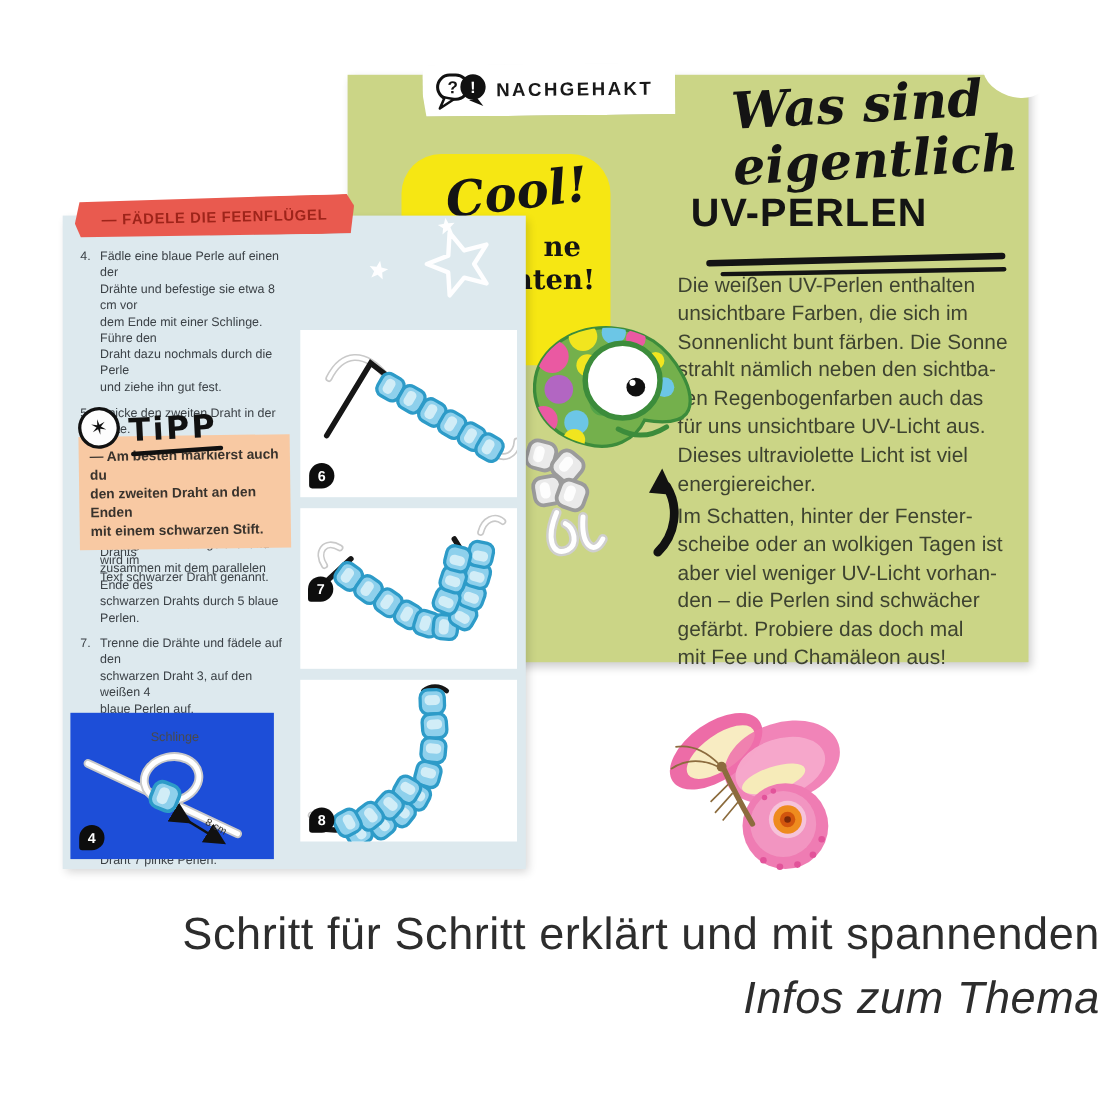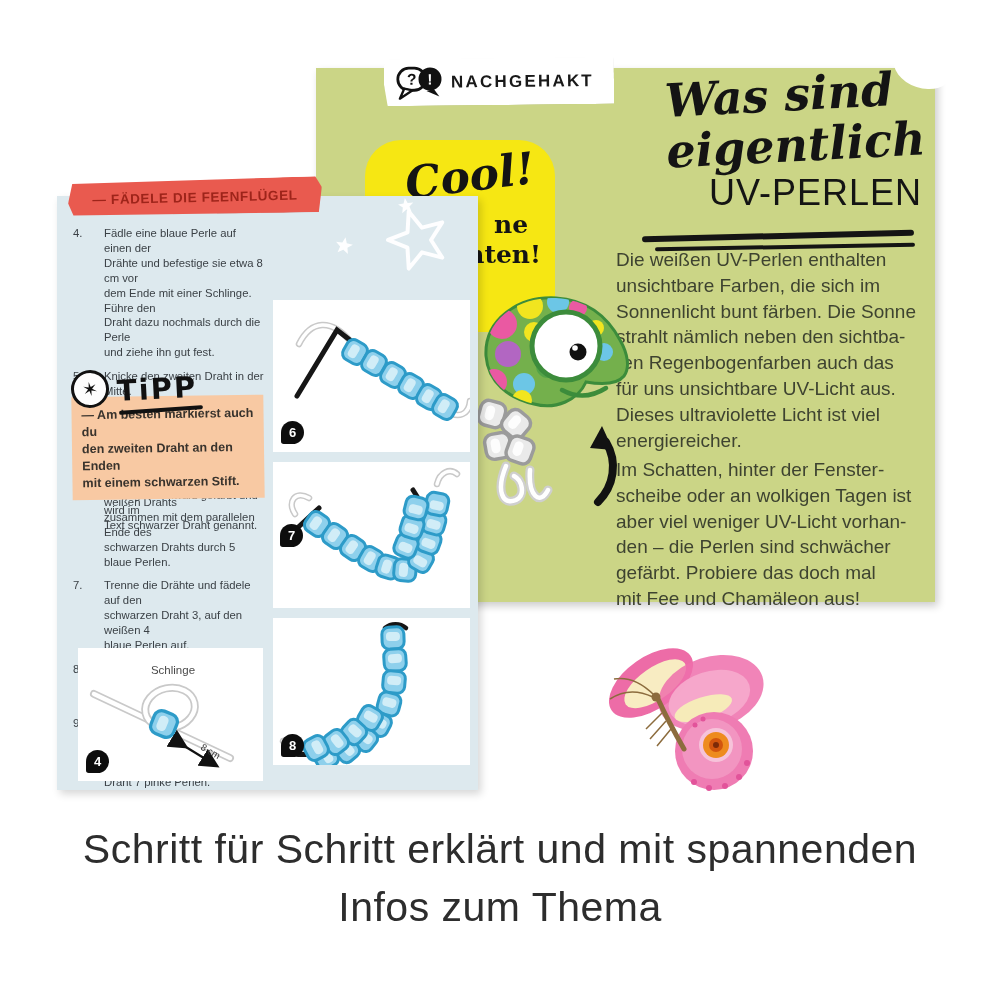--- a/index.html
+++ b/index.html
@@ -15,21 +15,21 @@
            transform:rotate(-.6deg);display:flex;align-items:center;gap:9px;
            padding:0 8px 0 12px;box-sizing:border-box;z-index:5;
            clip-path:polygon(0 14%,2.5% 0,100% 0,100% 100%,1.5% 100%,0 55%);
            box-shadow:1px 2px 3px rgba(0,0,0,.12);}
   .ng-label{font-weight:700;font-size:17px;letter-spacing:2.2px;color:#191919;}
   .gc-title{position:absolute;left:628px;top:72px;width:302px;z-index:4;color:#141414;}
   .gc-script{font-family:"DejaVu Serif",serif;font-style:italic;font-weight:700;
              font-size:46px;line-height:1.02;}
   .gc-s1{text-align:center;transform:rotate(-3deg);}
   .gc-s2{text-align:center;padding-left:34px;transform:rotate(-3deg);margin-top:4px;}
-  .gc-caps{font-size:36px;font-weight:400;letter-spacing:1px;text-align:right;
+  .gc-caps{font-size:36px;font-weight:700;letter-spacing:1px;
            padding-right:8px;margin-top:2px;}
   .uline{position:absolute;background:#141414;border-radius:3px;z-index:4;}
   .uline1{left:642px;top:233px;width:272px;height:6px;transform:rotate(-1.4deg);}
   .uline2{left:655px;top:245px;width:260px;height:4px;transform:rotate(-1deg);}
   .gc-p{position:absolute;white-space:pre-line;font-size:19px;line-height:1.36;
         color:#3e4330;z-index:4;width:300px;left:616px;}
   .gc-p1{top:247px;}
   .gc-p2{top:441px;margin-top:16px;}
 
   
@@ -54,51 +54,51 @@
             clip-path:polygon(1.8% 6%,97.5% 0,100% 30%,98.6% 100%,2% 94%,0 60%);
             z-index:7;box-shadow:1px 2px 3px rgba(0,0,0,.15);}
   .red-tape span{font-size:13.5px;font-weight:700;letter-spacing:.6px;color:#9e241a;}
   .stars{position:absolute;left:265px;top:0px;width:150px;height:85px;}
 
   .steps{position:absolute;left:16px;width:192px;}
   .steps-top{top:30px;}
   .steps-bottom{top:284px;}
   .step{display:flex;gap:4px;margin-bottom:9px;font-size:11.3px;line-height:1.32;color:#3b4146;}
   .step .n{min-width:14px;}
-  .step .t{white-space:pre-line;margin-left:13px;}
+  .step .t{white-space:pre-line;}
 
   .tip-head{position:absolute;left:14px;top:174px;display:flex;align-items:center;gap:8px;z-index:3;}
   .tip-star{width:32px;height:32px;border:3px solid #111;border-radius:50%;background:#fdfdfd;
             display:flex;align-items:center;justify-content:center;font-size:19px;color:#111;
             transform:rotate(-12deg);}
   .tip-word{font-size:29px;font-weight:800;letter-spacing:2px;color:#111;
             font-family:"DejaVu Sans",sans-serif;transform:rotate(-3deg);}
   .tip-underline{position:absolute;left:62px;top:212px;width:84px;height:4px;background:#111;
                  border-radius:2px;transform:rotate(-4deg);z-index:3;}
   .tip-box{position:absolute;left:15px;top:200px;width:192px;background:#f8c9a3;
            padding:10px 8px 9px 10px;box-sizing:border-box;transform:rotate(-.8deg);
            font-size:12.5px;font-weight:700;line-height:1.35;color:#39332d;
            white-space:pre-line;z-index:2;}
 
   .fig{position:absolute;left:216px;width:197px;background:#ffffff;}
   .fig1{top:104px;height:152px;}
   .fig2{top:266px;height:146px;}
   .fig3{top:422px;height:147px;}
-  .loop-box{position:absolute;left:21px;top:452px;width:185px;height:133px;background:#ffffff;}
+  .loop-box{position:absolute;left:7px;top:452px;width:185px;height:133px;background:#1d4ed8;}
   .badge{position:absolute;width:23px;height:23px;background:#0d0d0d;color:#fff;
          border-radius:50% 50% 50% 12%;display:flex;align-items:center;justify-content:center;
          font-size:13px;font-weight:700;}
   .badge-bl{left:8px;bottom:8px;}
   .badge-ml{left:7px;top:62px;}
 
   
-  .caption{position:absolute;left:0;width:1000px;text-align:center;color:#2d2d2d;
+  .caption{position:absolute;left:0;width:1000px;text-align:right;color:#2d2d2d;
            font-size:41px;letter-spacing:.5px;z-index:4;}
   .cap1{top:826px;}
-  .cap2{top:884px;}
+  .cap2{top:884px;font-style:italic;}
 </style>
 </head>
 <body>
 
 <div id="stage">
 
   <svg width="0" height="0" style="position:absolute" aria-hidden="true">
     <defs>
       <g id="bead">
         <rect x="-11" y="-11" width="22" height="22" rx="7" fill="#8ed0ec" stroke="#2d9bc8" stroke-width="3"></rect>

